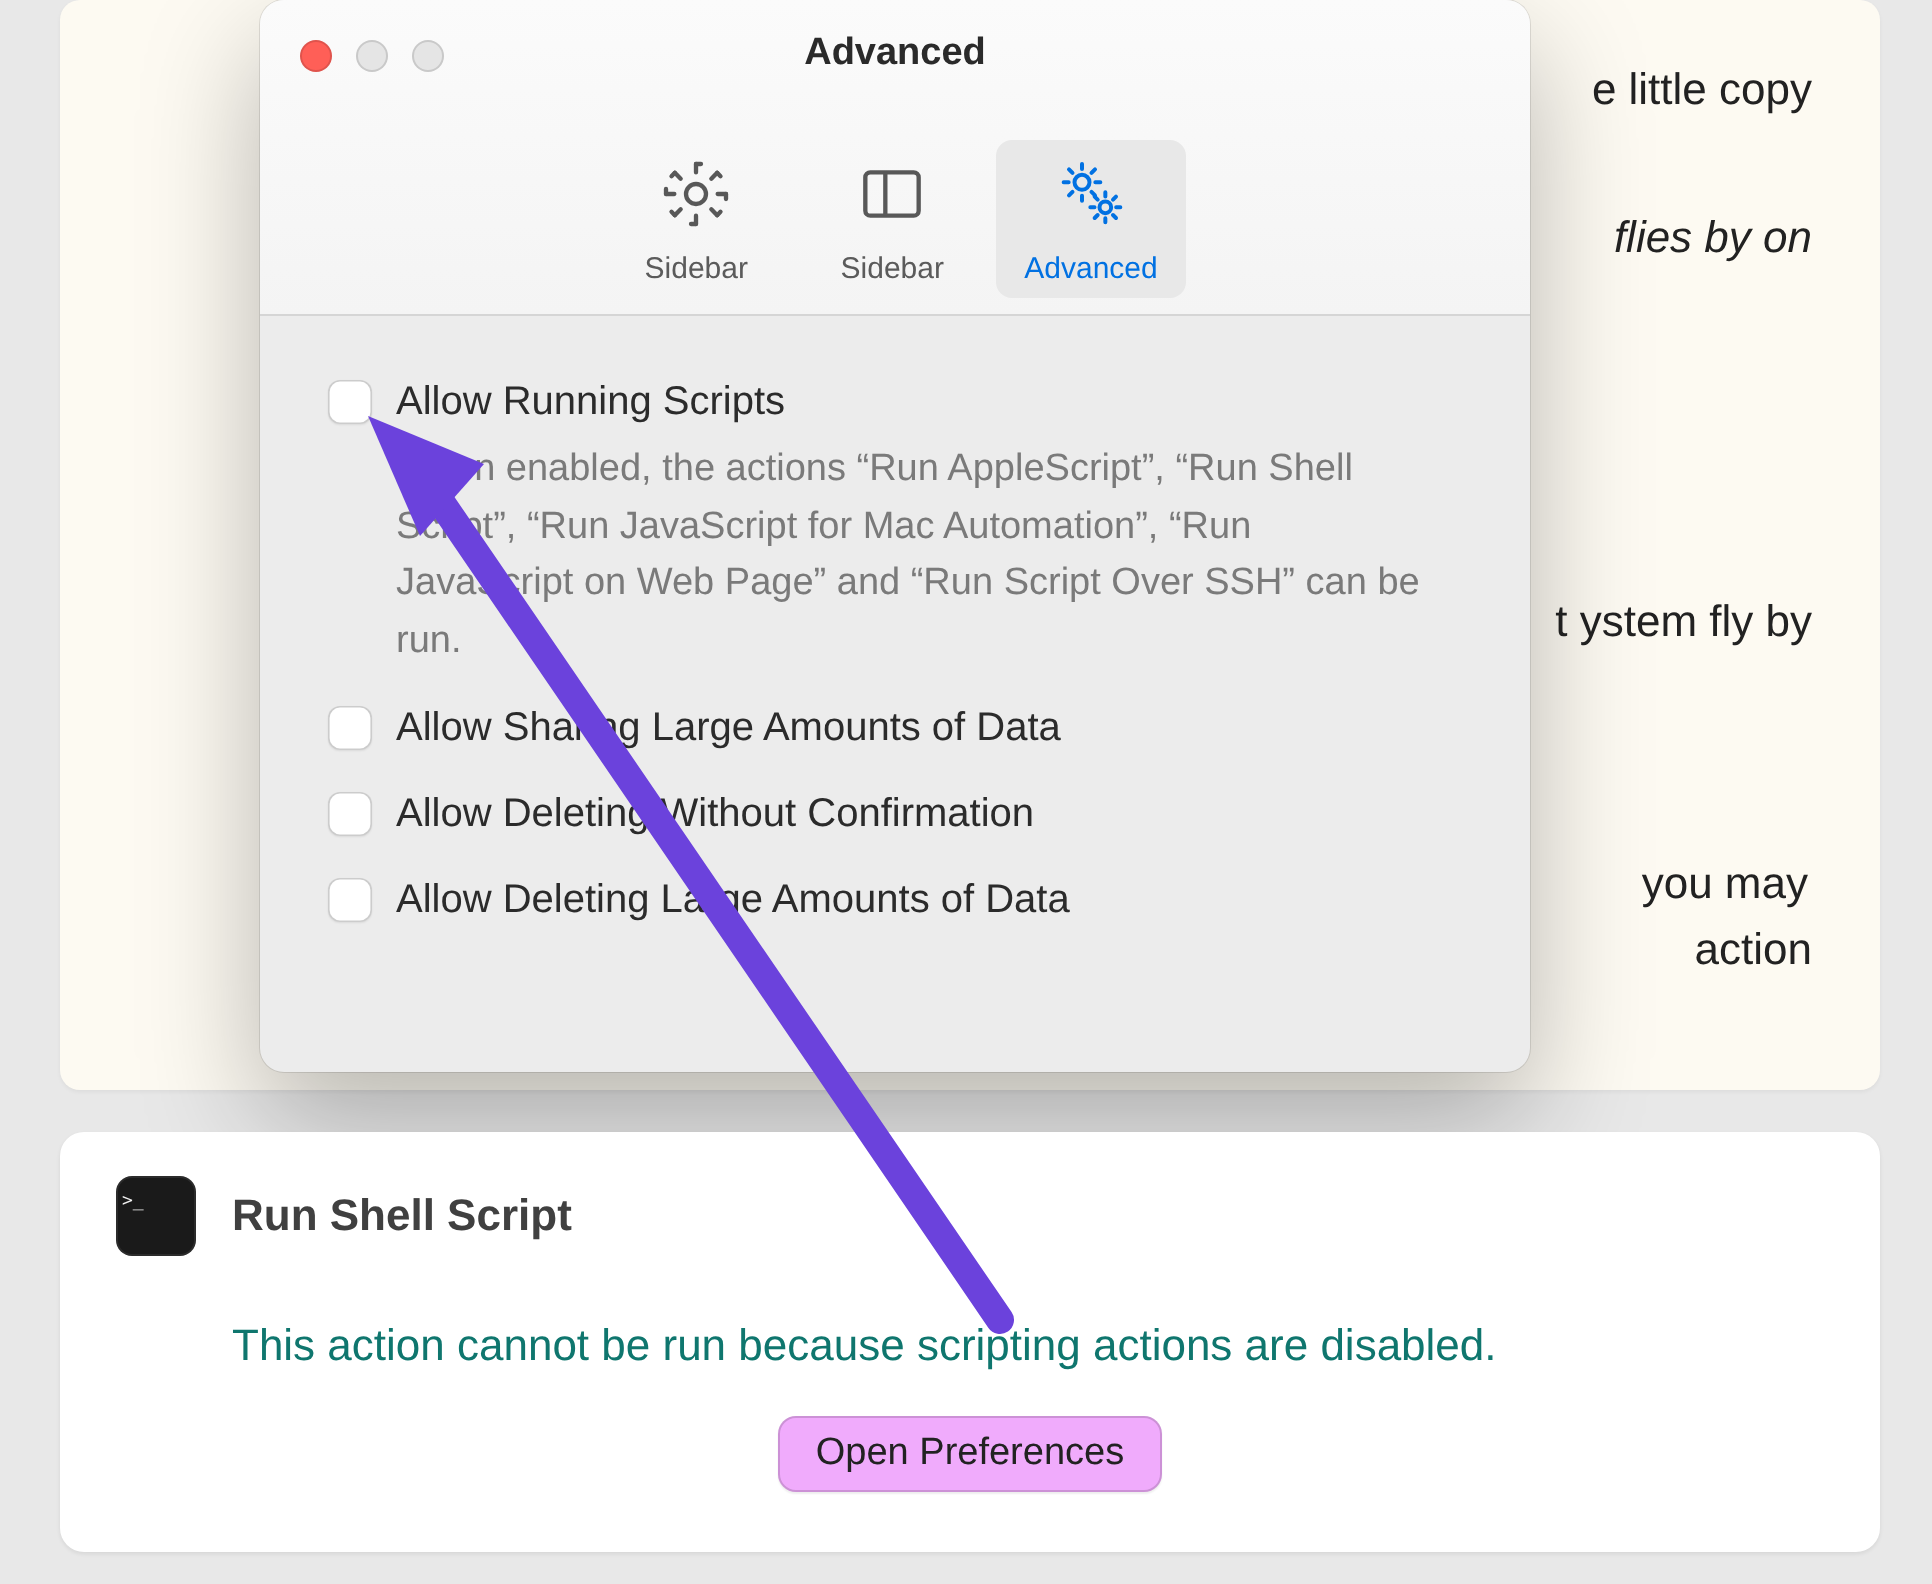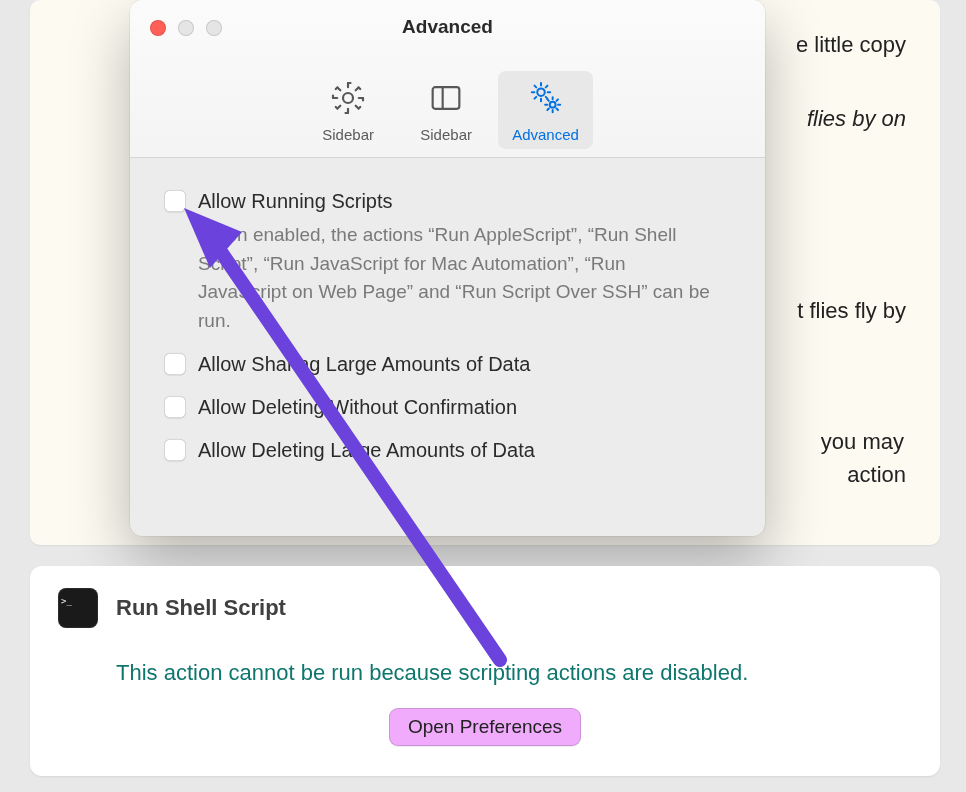--- a/index.html
+++ b/index.html
@@ -198,21 +198,21 @@
     top: 200px;
     pointer-events: none;
   }
 </style>
 </head>
 <body>
 
 <div class="bg-card">
   <span class="bg-line1">e little copy</span>
   <span class="bg-line2">flies by on</span>
-  <span class="bg-line3">t flies fly by</span>
+  <span class="bg-line3">t ystem fly by</span>
   <span class="bg-line4">you may</span>
   <span class="bg-line5">action</span>
 </div>
 
 <div class="modal">
   <div class="titlebar">
     <div class="traffic">
       <div class="dot red"></div>
       <div class="dot grey"></div>
       <div class="dot grey"></div>

